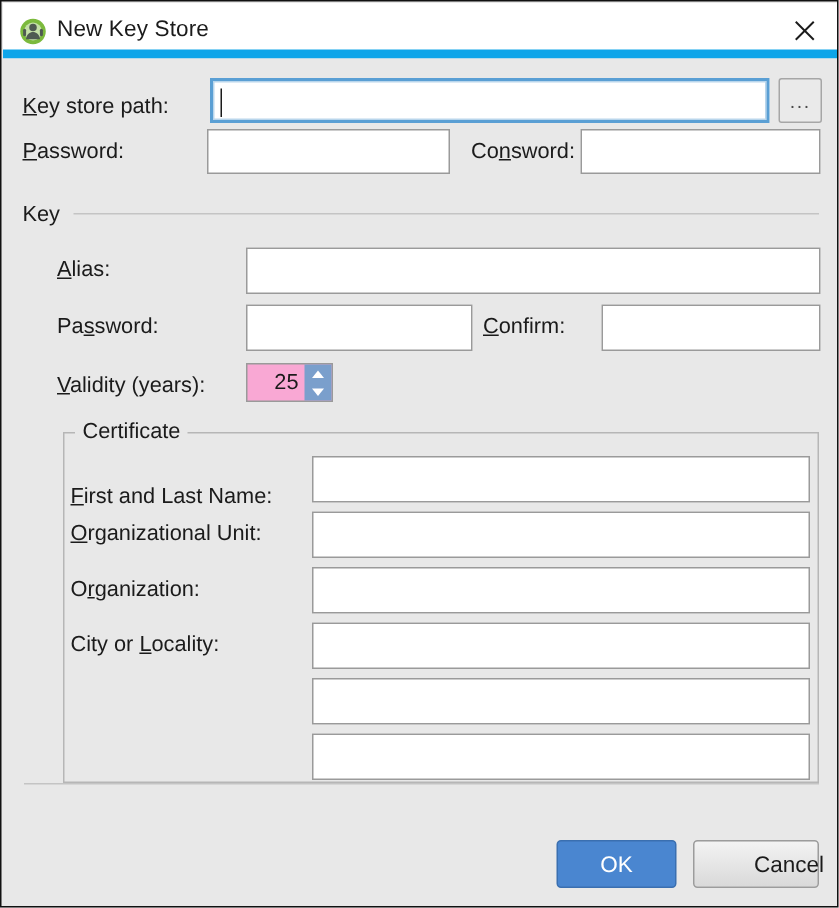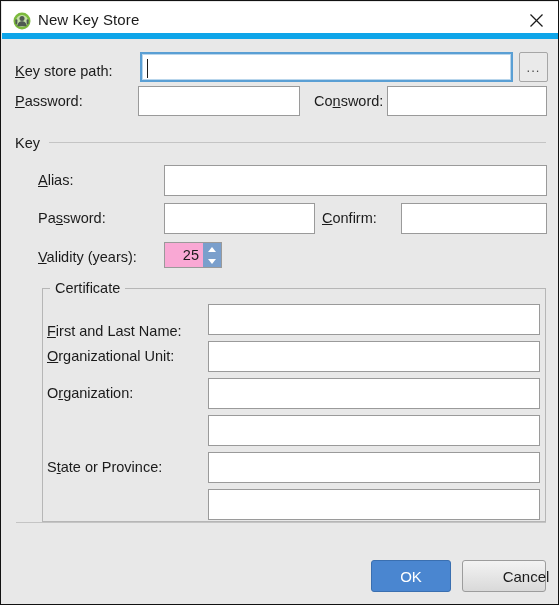--- a/index.html
+++ b/index.html
@@ -340,25 +340,25 @@
     <div class="lbl" style="left:45px; top:310px;">
       <span></span><u>O</u><span>rganizational Unit:</span>
     </div>
     <div class="field" style="left:206px; top:302px; width:332px; height:31px;"></div>
 
     <div class="lbl" style="left:45px; top:347px;">
       <span>O</span><u>r</u><span>ganization:</span>
     </div>
     <div class="field" style="left:206px; top:339px; width:332px; height:31px;"></div>
 
+    <div class="lbl" style="left:45px; top:384px;">
+      <span>City or </span><u>L</u><span>ocality:</span>
+    </div>
     <div class="field" style="left:206px; top:376px; width:332px; height:31px;"></div>
 
-    <div class="lbl" style="left:45px; top:421px;">
-      <span>S</span><u>t</u><span>ate or Province:</span>
-    </div>
     <div class="field" style="left:206px; top:413px; width:332px; height:31px;"></div>
 
     <div class="field" style="left:206px; top:450px; width:332px; height:31px;"></div>
 
     <div id="footer-line" style="top:483px;"></div>
 
     <div class="dlg-btn" id="ok-btn" style="top:521px;">OK</div>
     <div class="dlg-btn" id="cancel-btn" style="top:521px;padding-left:44px;">Cancel</div>
 
   </div>

